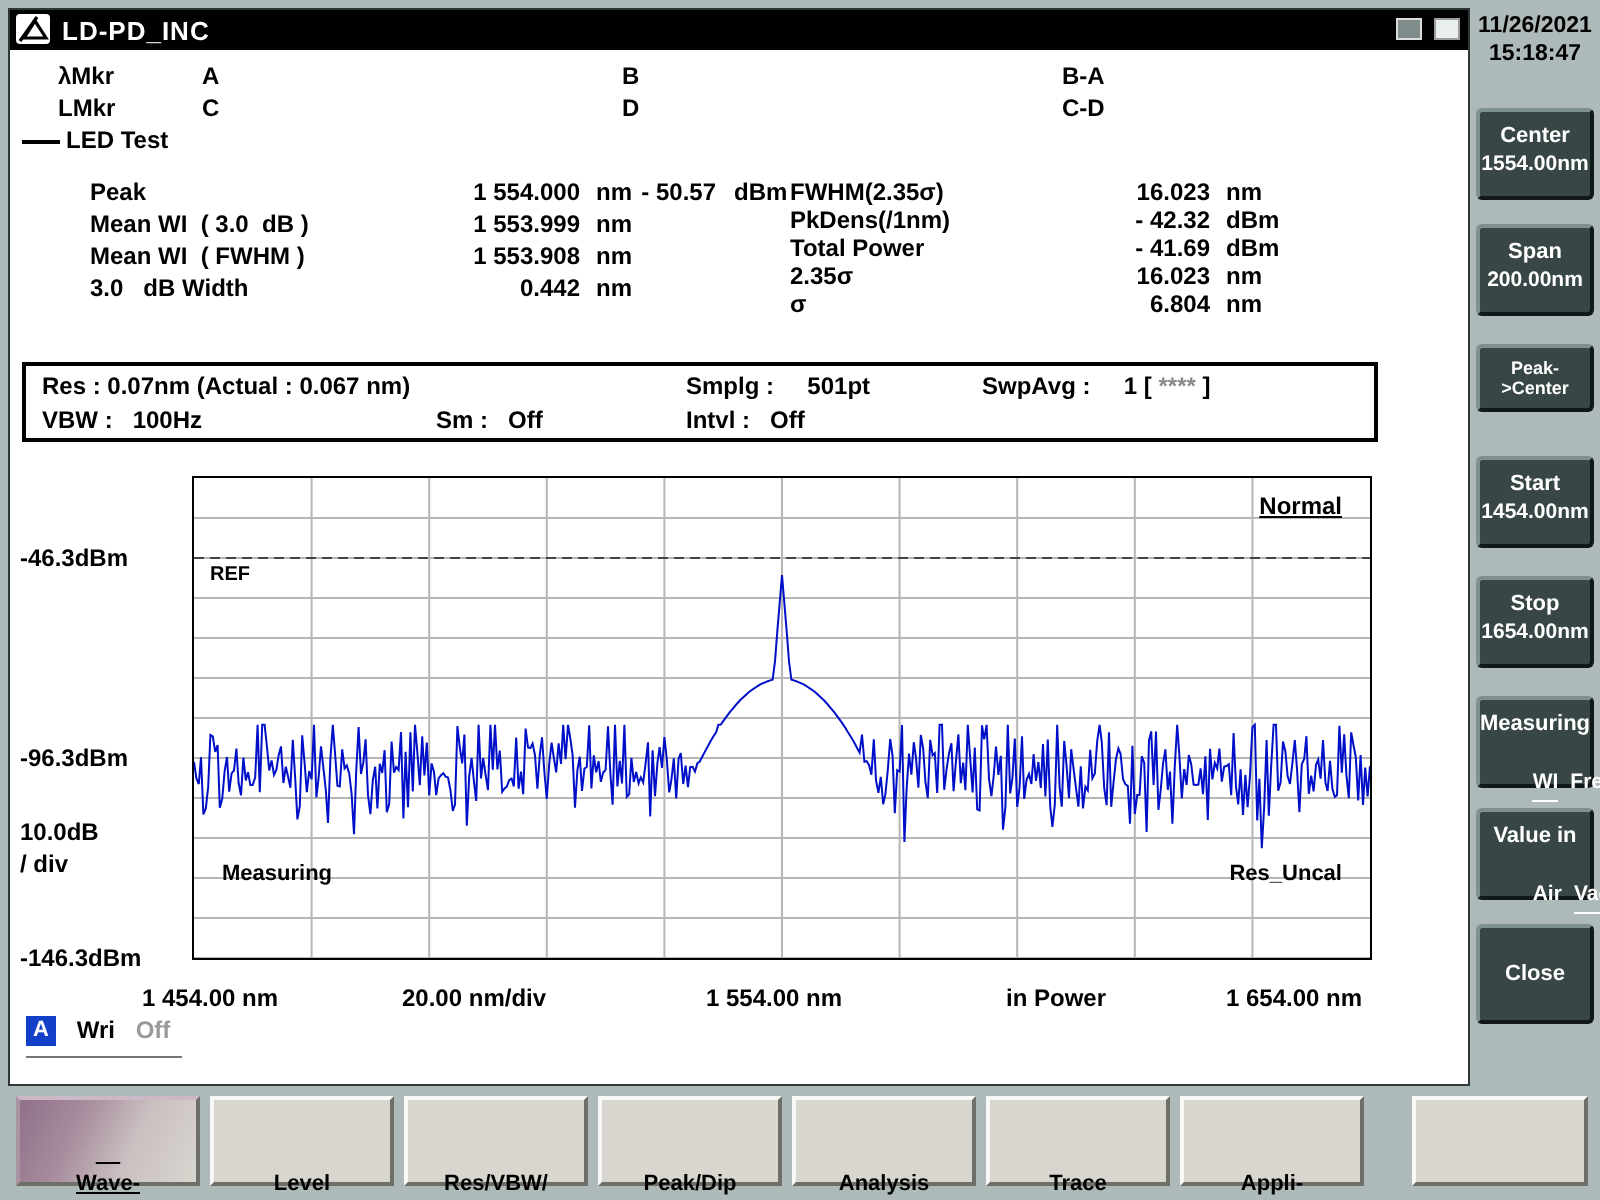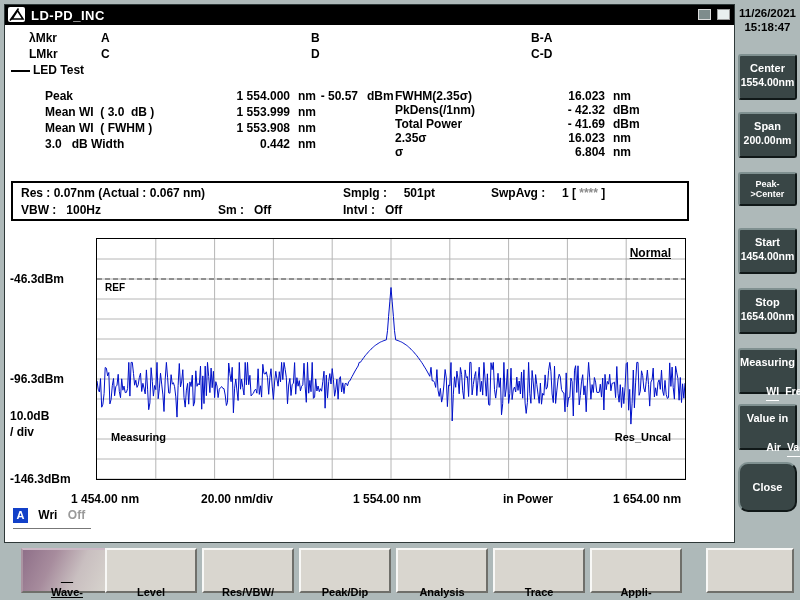--- a/index.html
+++ b/index.html
@@ -75,29 +75,29 @@
   .datetime{position:absolute;top:6px;left:0;width:100%;text-align:center;font-size:11.5px;line-height:14px;}
   .skey{position:absolute;left:3px;width:59px;background:#394646;color:#fff;text-align:center;
         border:2px solid;border-color:#7f9090 #101818 #101818 #7f9090;border-radius:3px;
         box-sizing:border-box;font-size:11px;cursor:default;}
   .sk-l1{margin-top:5px;line-height:14px;white-space:pre;}
   .sk-l2{line-height:15px;font-size:10.5px;white-space:pre;}
   .sk0{top:54px;height:46px;} .sk1{top:112px;height:46px;}
   .sk2{top:172px;height:34px;display:flex;align-items:center;justify-content:center;font-size:9px;}
   .sk3{top:228px;height:46px;} .sk4{top:288px;height:46px;}
   .sk5{top:348px;height:46px;} .sk6{top:404px;height:46px;}
-  .sk7{top:462px;height:50px;display:flex;align-items:center;justify-content:center;font-size:11px;border-radius:10px;}
+  .sk7{top:462px;height:50px;display:flex;align-items:center;justify-content:center;font-size:11px;}
   .opt{display:inline-block;margin:0 3px;}
   .sel{border-bottom:1px solid #fff;padding-bottom:1px;}
 
   
   .bkey{position:absolute;top:548px;width:92px;height:45px;background:#d9d6cf;color:#000;
         border:2px solid;border-color:#f8f8f6 #6f6f6a #6f6f6a #f8f8f6;box-sizing:border-box;
         text-align:center;font-size:11px;line-height:15px;padding-top:5px;cursor:default;white-space:pre;}
-  .bk0{left:21px;text-decoration:underline;} .bk1{left:105px;} .bk2{left:202px;} .bk3{left:299px;}
+  .bk0{left:8px;text-decoration:underline;} .bk1{left:105px;} .bk2{left:202px;} .bk3{left:299px;}
   .bk4{left:396px;} .bk5{left:493px;} .bk6{left:590px;} .bk7{left:706px;width:88px;
         font-size:18px;line-height:30px;padding-top:2px;}
   .bkey.selected{background:linear-gradient(115deg,#8f7089 0%,#a78c9d 32%,#c9bfc0 62%,#d9d6cf 100%);
         border-color:#cdb9c6 #6f6f6a #6f6f6a #ab94a2;}
 </style>
 </head>
 <body>
 
 <div id="root">
 

